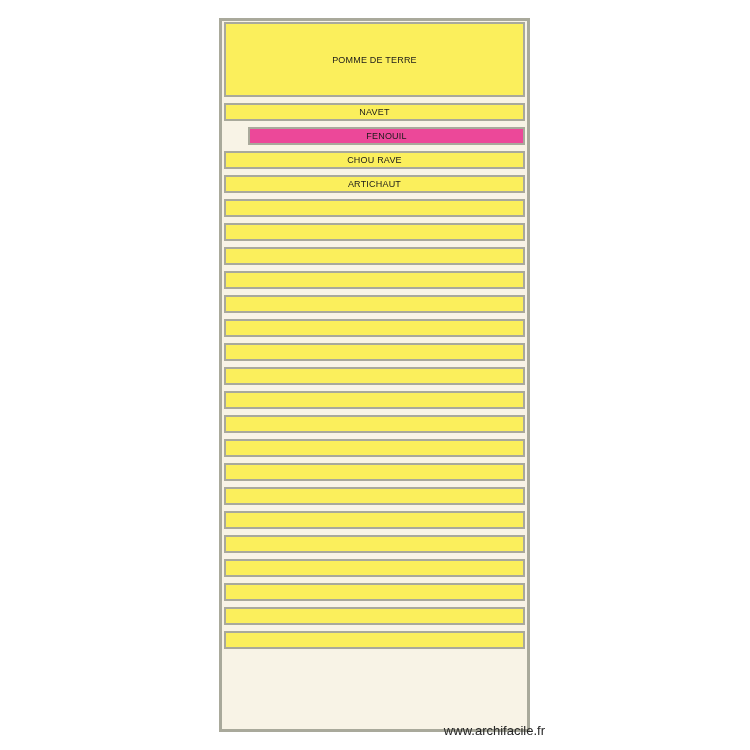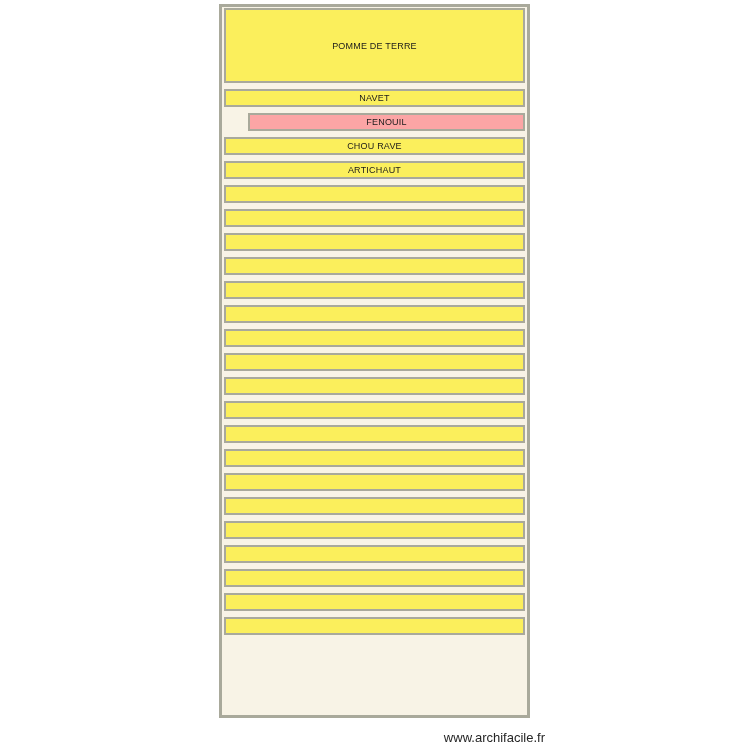--- a/index.html
+++ b/index.html
@@ -21,21 +21,21 @@
     left: 0;
     top: 0;
     width: 750px;
     height: 750px;
   }
 
   
   #garden-plan {
     position: absolute;
     left: 219px;
-    top: 4px;
+    top: 18px;
     width: 311px;
     height: 714px;
     box-sizing: border-box;
     border: 3px solid #a9a99b;
     background: #f8f3e6;
     padding: 0 2px;
   }
 
   
   .bed {
@@ -68,42 +68,42 @@
     color: #1a1a1a;
     letter-spacing: 0.2px;
     white-space: nowrap;
     text-align: center;
   }
 
   
   #watermark {
     position: absolute;
     right: 205px;
-    bottom: 5px;
+    bottom: 12px;
     font-family: "Liberation Sans", sans-serif;
     font-size: 13px;
     line-height: 15px;
     color: #262626;
     white-space: nowrap;
   }
 </style>
 </head>
 <body style="background: rgb(255, 255, 255);">
 
 <div id="plan-canvas">
 
   <div id="garden-plan" style="background: rgb(248, 243, 230); border-color: rgb(169, 169, 155);">
 
   <div class="bed large first" style="background: rgb(251, 239, 92); border-color: rgb(169, 169, 155);">
         <span class="bed-label" style="color: rgb(26, 26, 26);">POMME DE TERRE</span>
       </div>
       <div class="bed strip" style="background: rgb(251, 239, 92); border-color: rgb(169, 169, 155);">
         <span class="bed-label" style="color: rgb(26, 26, 26);">NAVET</span>
       </div>
-      <div class="bed strip" style="background: #fca5a5; border-color: rgb(169, 169, 155); margin-left: 24px;">
+      <div class="bed strip" style="background: #ec4899; border-color: rgb(169, 169, 155); margin-left: 24px;">
         <span class="bed-label" style="color: rgb(26, 26, 26);">FENOUIL</span>
       </div>
       <div class="bed strip" style="background: rgb(251, 239, 92); border-color: rgb(169, 169, 155);">
         <span class="bed-label" style="color: rgb(26, 26, 26);">CHOU RAVE</span>
       </div>
       <div class="bed strip" style="background: rgb(251, 239, 92); border-color: rgb(169, 169, 155);">
         <span class="bed-label" style="color: rgb(26, 26, 26);">ARTICHAUT</span>
       </div>
       <div class="bed strip" style="background: rgb(251, 239, 92); border-color: rgb(169, 169, 155);">
         <span class="bed-label" style="color: rgb(26, 26, 26);"></span>

